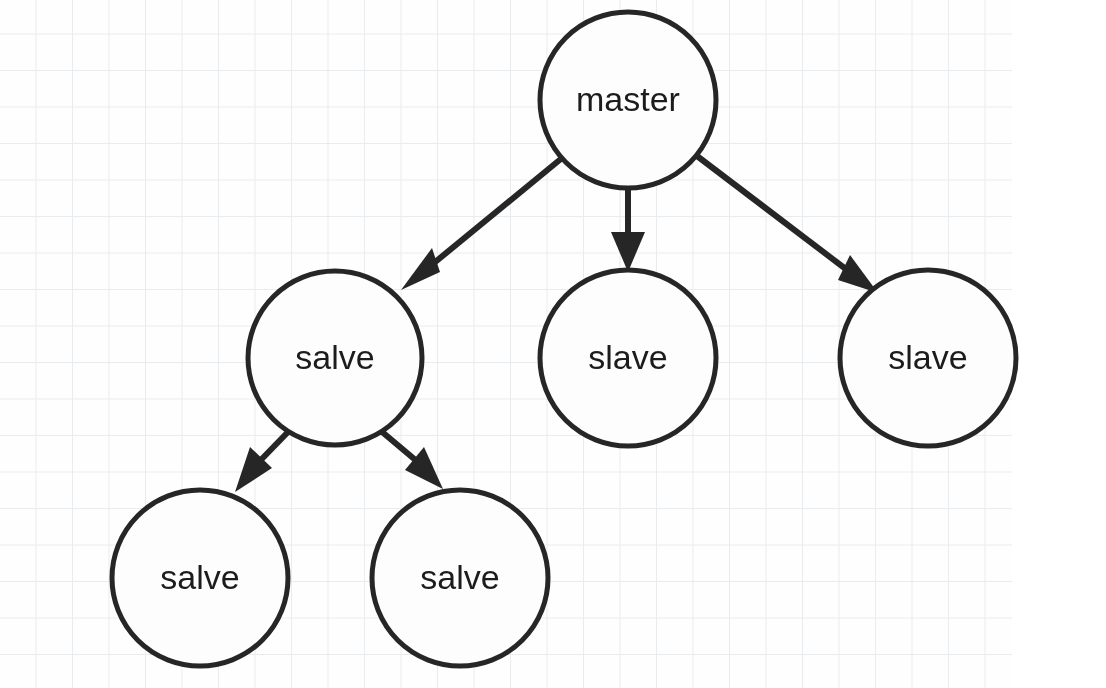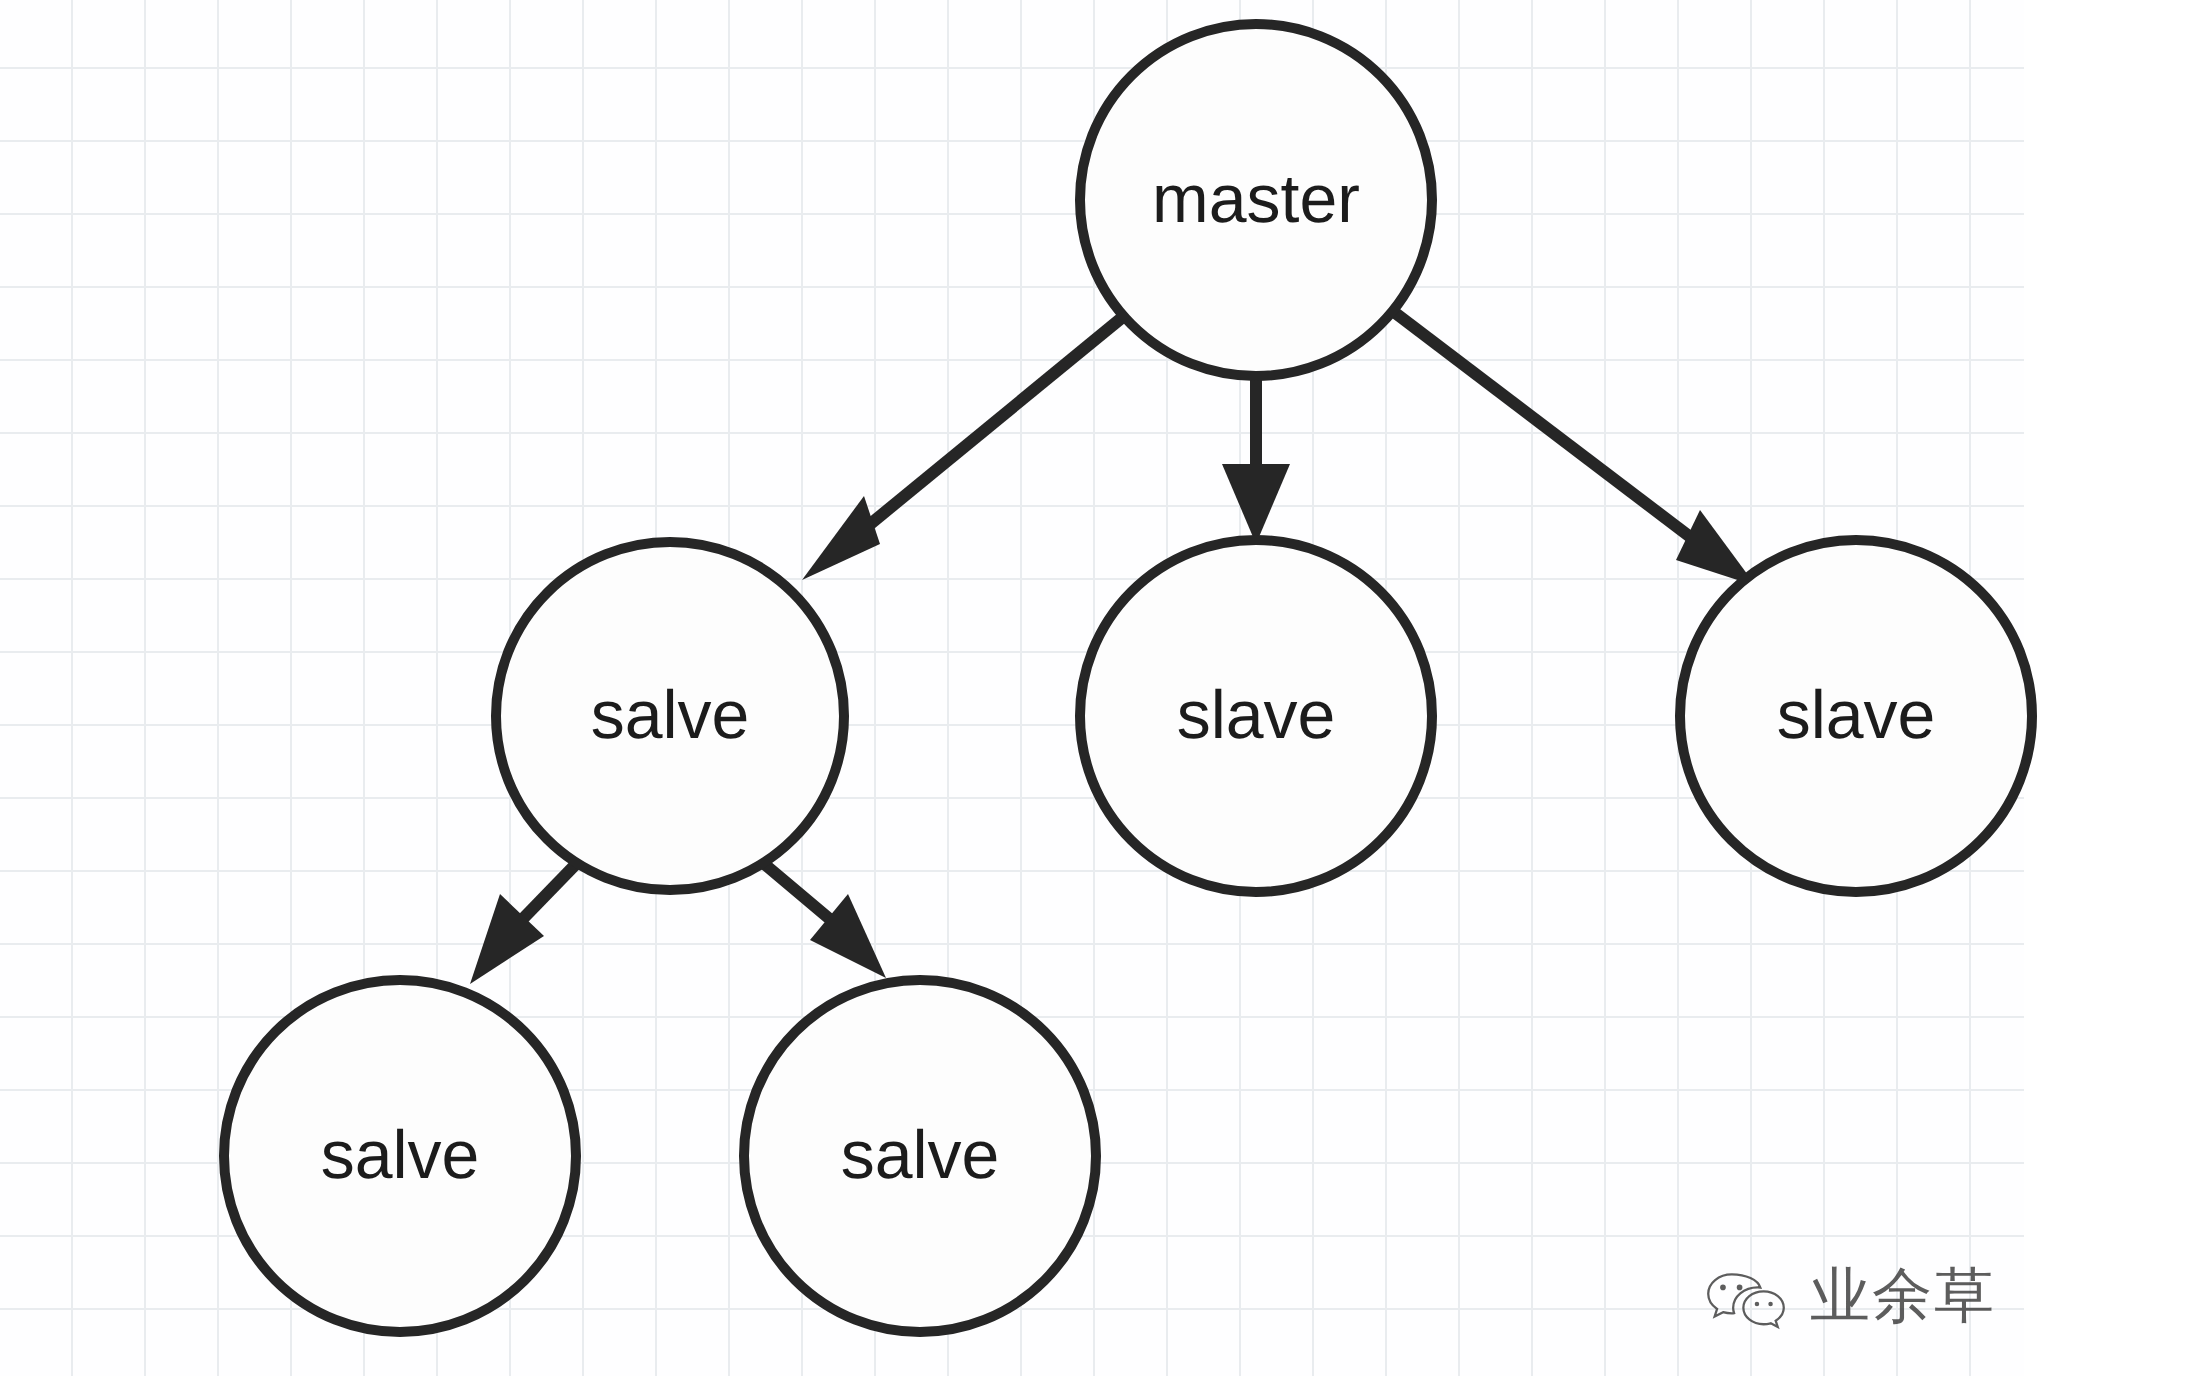--- a/index.html
+++ b/index.html
@@ -142,25 +142,14 @@
       </g>
 
       <g>
         <circle class="node-circle" cx="460" cy="578" r="88"></circle>
         <text class="node-label" x="460" y="580">salve</text>
       </g>
 
     </g>
   </svg>
 
-  <div id="watermark">
-    <svg class="wm-logo" viewBox="0 0 48 36">
-      <path d="M16.5 5.5C9.6 5.5 4 10.1 4 15.8c0 3.2 1.8 6.1 4.7 8l-1.3 4 4.5-2.3c1.4.4 2.9.6 4.6.6.4 0 .8 0 1.2-.1-.3-.9-.5-1.9-.5-2.9 0-5.9 5.8-10.7 13-10.7.5 0 .9 0 1.4.1C30.3 8.4 24 5.5 16.5 5.5z" fill="none" stroke="#3a3a3a" stroke-width="1.2"></path>
-      <circle cx="11.8" cy="12.4" r="1.5" fill="#3a3a3a"></circle>
-      <circle cx="20.6" cy="12.4" r="1.5" fill="#3a3a3a"></circle>
-      <path d="M44 23.2c0-4.8-4.8-8.7-10.7-8.7S22.6 18.4 22.6 23.2c0 4.8 4.8 8.7 10.7 8.7 1.3 0 2.6-.2 3.8-.5l3.7 1.9-1.1-3.3c2.6-1.6 4.3-4.1 4.3-6.8z" fill="none" stroke="#3a3a3a" stroke-width="1.2"></path>
-      <circle cx="29.8" cy="21.2" r="1.2" fill="#3a3a3a"></circle>
-      <circle cx="37.0" cy="21.2" r="1.2" fill="#3a3a3a"></circle>
-    </svg>
-    <span class="wm-text">业余草</span>
-  </div>
 
 </div>
 
 </body></html>

